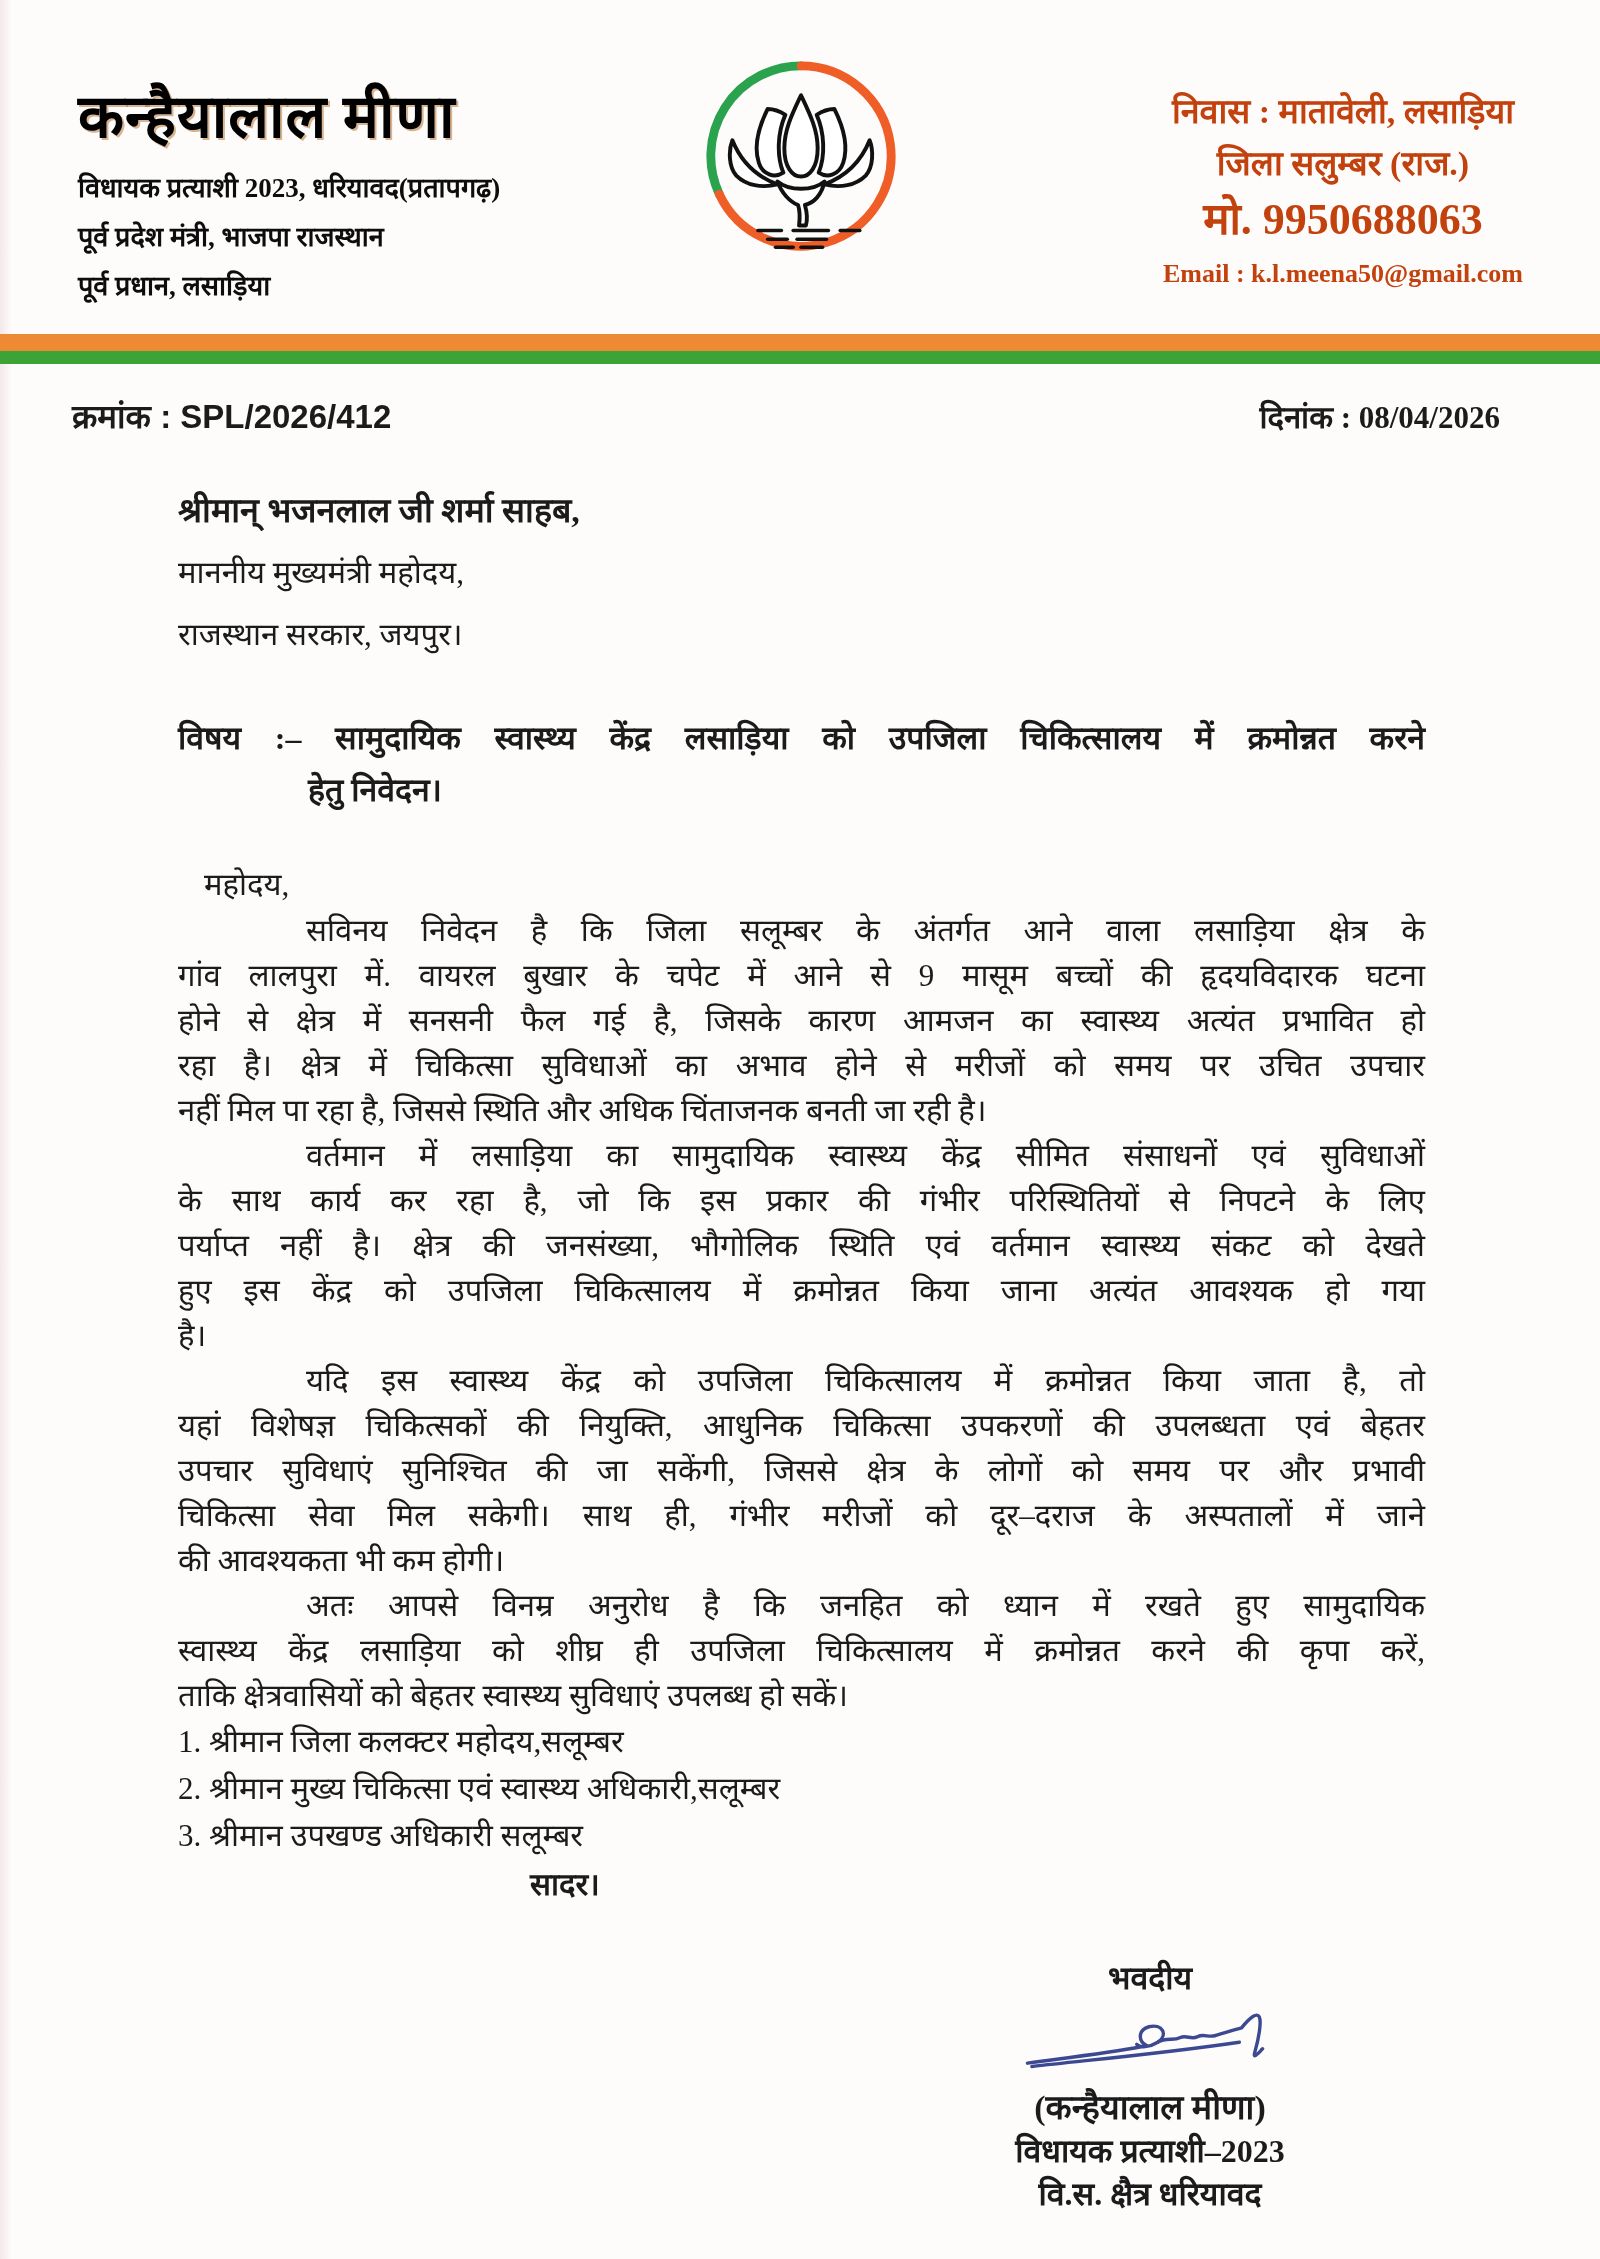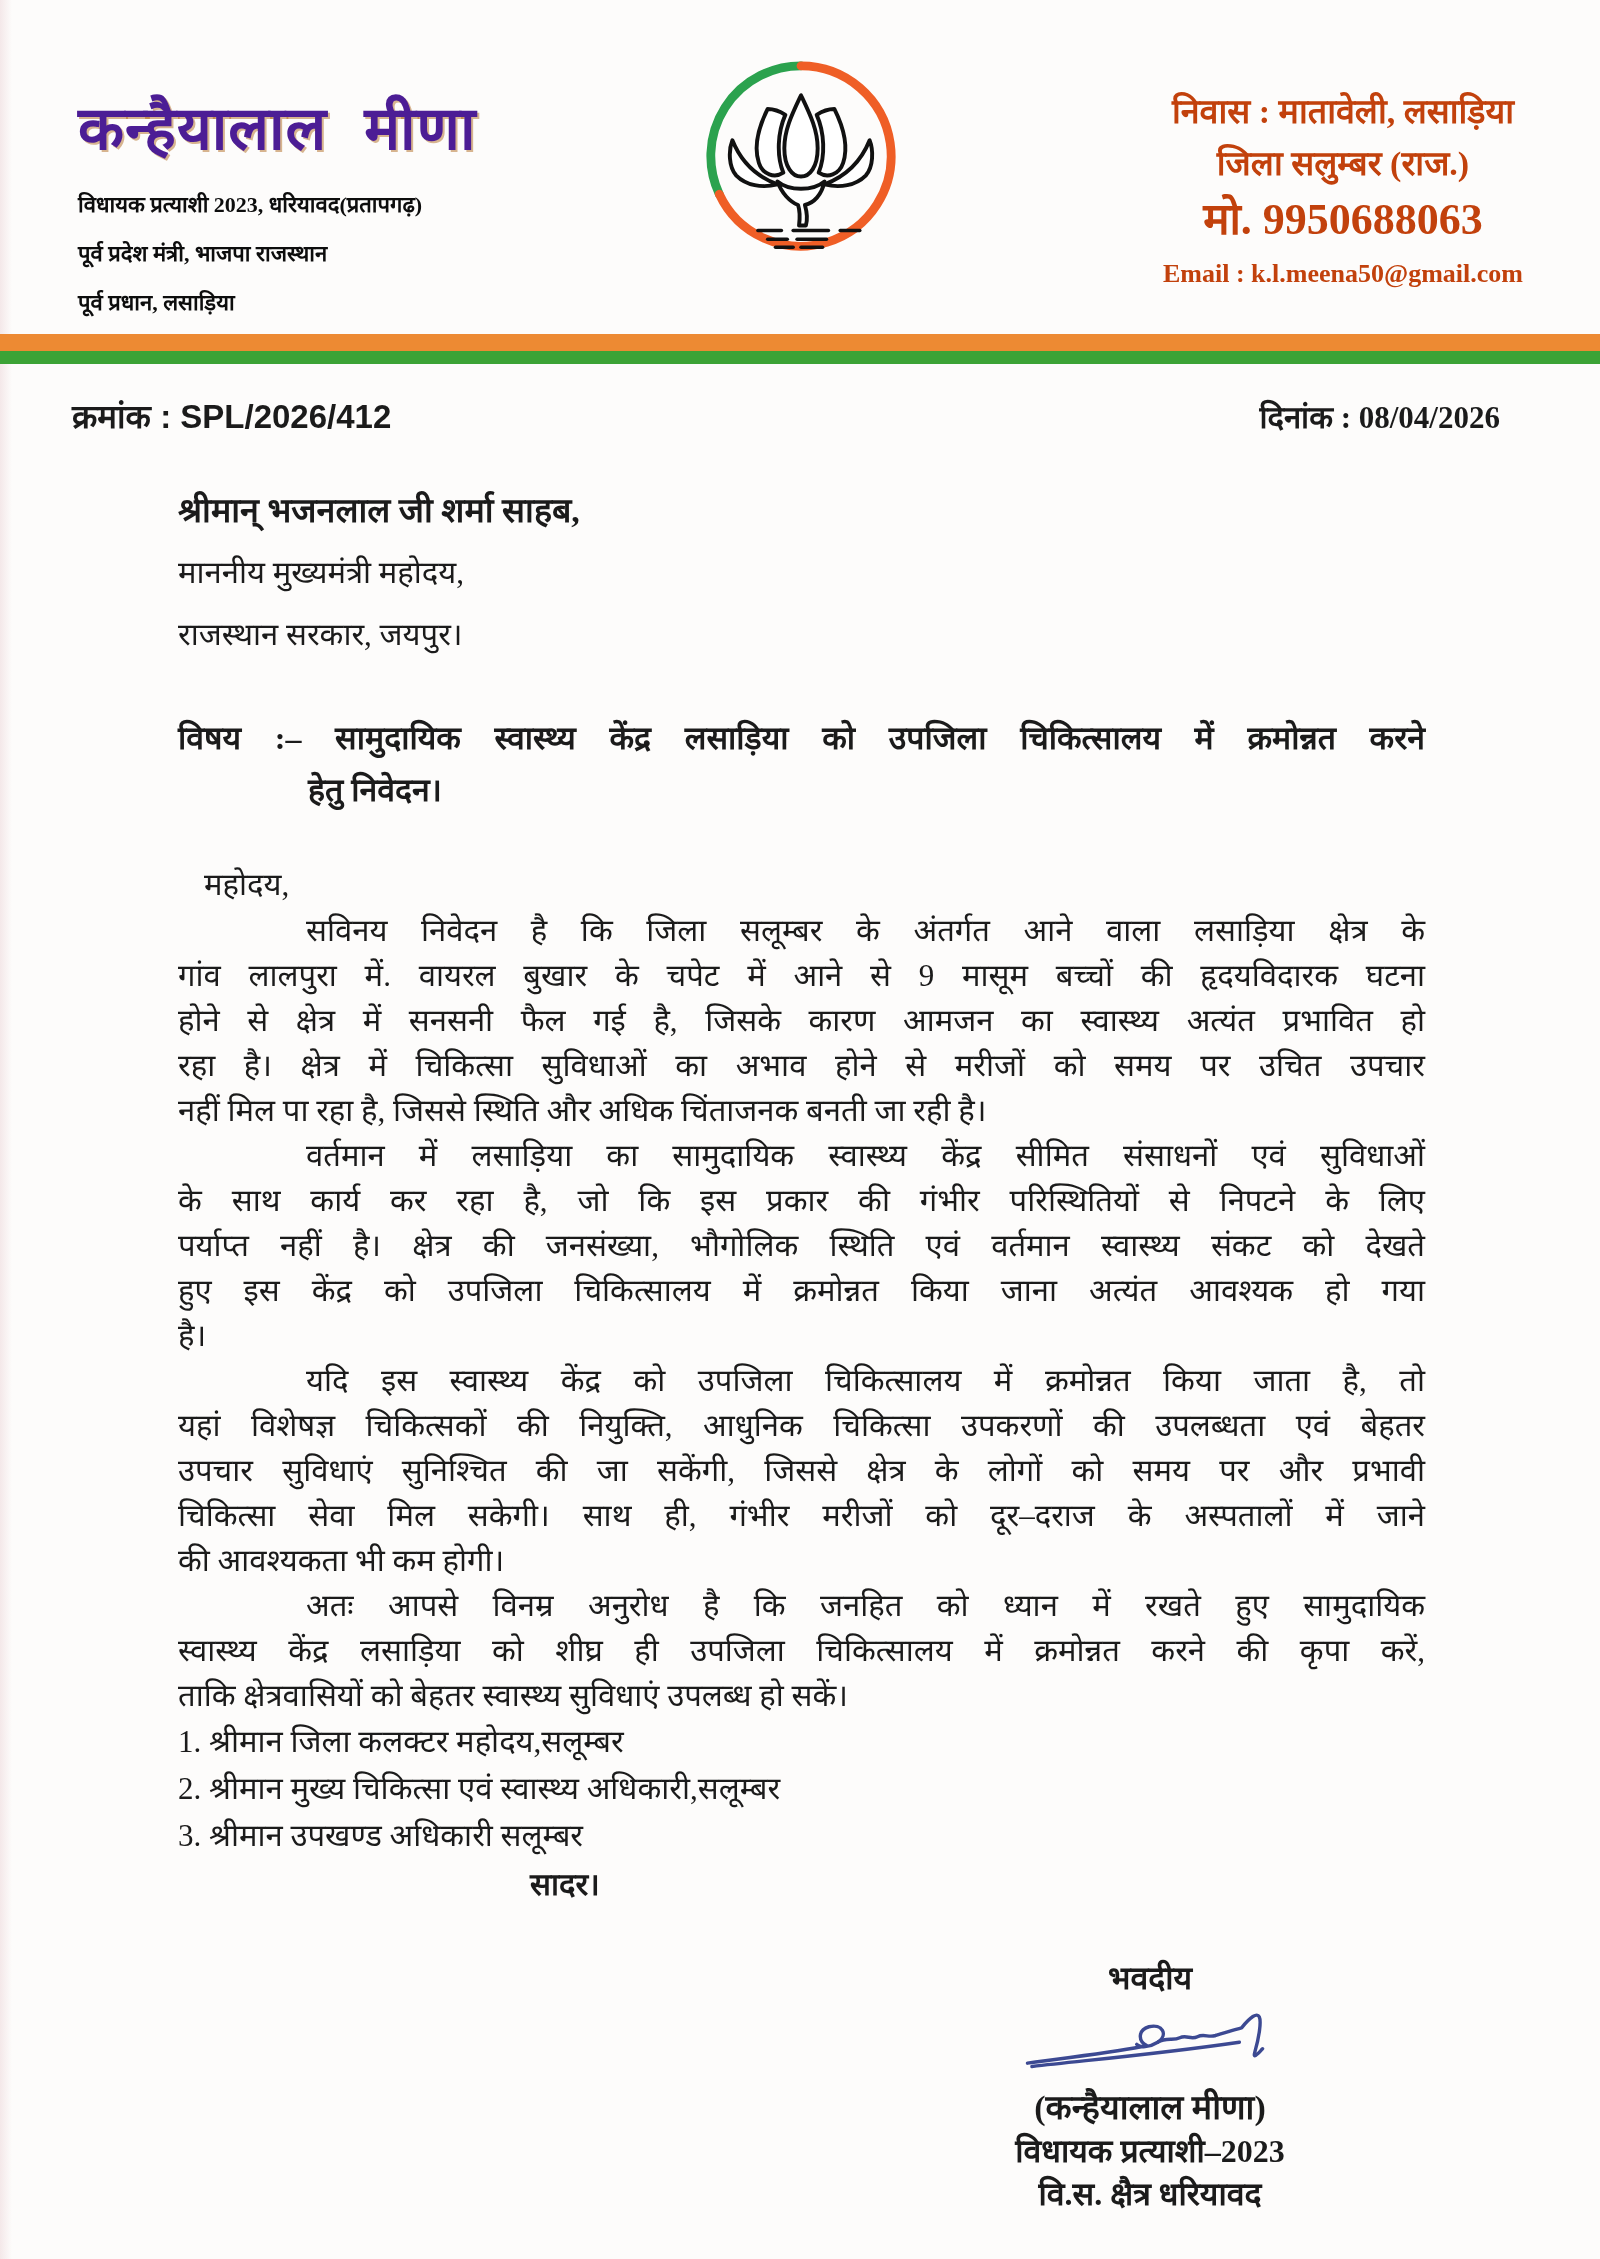--- a/index.html
+++ b/index.html
@@ -8,29 +8,28 @@
     background:#fdfcfb;
     font-family:"Liberation Serif","DejaVu Serif",serif;
     color:#1b1b1b;
     overflow:hidden;
   }
   .edge-left{position:absolute;left:0;top:0;bottom:0;width:12px;
     background:linear-gradient(90deg,#f4e8e9,#fdfcfb);}
   
   .h-left{position:absolute;left:78px;top:78px;width:620px;}
   .h-name{
-    font-size:60px;font-weight:800;color:#4c1d95;line-height:78px;
+    font-size:60px;font-weight:800;color:#000000;line-height:78px;
     letter-spacing:1px;
     text-shadow:2px 2px 0 rgba(168,94,10,.45);
-    font-family:Liberation Mono, monospace;
+    font-family:Liberation Serif, serif;
     white-space:nowrap;
-    margin-top:16px;
   }
   .h-subs{margin-top:8px;}
-  .h-subs .ln{font-size:22px;font-weight:700;line-height:49px;color:#0d0d0d;white-space:nowrap;}
+  .h-subs .ln{font-size:27px;font-weight:700;line-height:49px;color:#0d0d0d;white-space:nowrap;}
   .logo{position:absolute;left:703px;top:58px;width:196px;height:196px;}
   .h-right{position:absolute;right:77px;top:86px;text-align:center;font-weight:700;color:#c2410c;}
   .h-right .r1,.h-right .r2{font-size:34px;line-height:52px;white-space:nowrap;}
   .h-right .r3{font-size:44px;line-height:60px;white-space:nowrap;}
   .h-right .r4{font-size:26px;font-weight:700;line-height:48px;white-space:nowrap;}
   
   .stripes{position:absolute;left:0;right:0;top:334px;}
   .stripe-orange{height:17px;background:#ed8a33;}
   .stripe-green{height:13px;background:#3ca336;}
   

